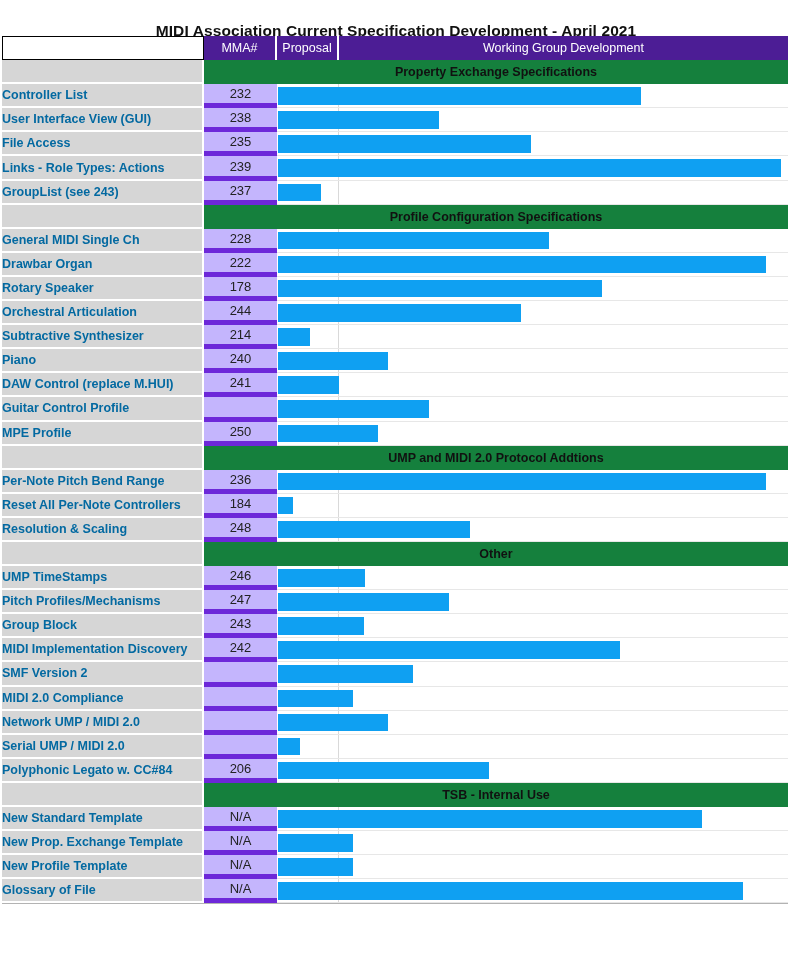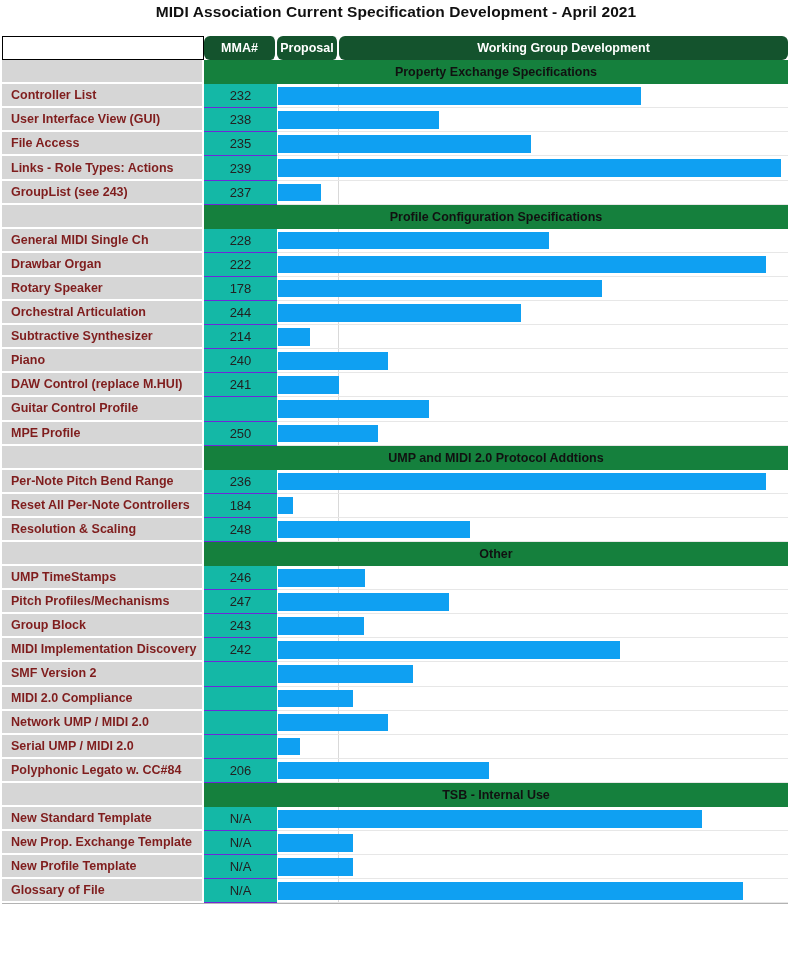--- a/index.html
+++ b/index.html
@@ -4,54 +4,53 @@
 <style>
   * { box-sizing: border-box; margin: 0; padding: 0; }
   html, body { background: #ffffff; }
   body {
     width: 792px; height: 960px; overflow: hidden;
     font-family: "Liberation Sans", sans-serif;
     -webkit-font-smoothing: antialiased;
   }
   .page-title {
     text-align: center; font-weight: bold; font-size: 15.5px; color: #111;
-    padding-top: 3px; height: 36px; letter-spacing: 0.1px;
+    padding-top: 22px; height: 36px; letter-spacing: 0.1px;
   }
   .spec-table { margin-left: 2px; width: 786px; border-bottom: 1.5px solid #b3b3b3; }
   .row { display: grid; height: 24.1px; }
 
   
   .row.hdr { grid-template-columns: 202px 73px 62px 1fr; }
   .h-blank { background: #fff; border: 1px solid #000; }
   .h-black {
-    background: #14532d; color: #fff; font-weight: bold; font-size: 12.5px;
+    background: #4c1d95; color: #fff; font-weight: normal; font-size: 12.5px;
     display: flex; align-items: center; justify-content: center;
     border-right: 2px solid #fff;
-    border-radius: 6px;
   }
   .h-black.last { border-right: none; }
 
   
   .row.section { grid-template-columns: 202px 1fr; }
   .s-left { background: #d6d6d6; border-right: 2px solid #fff; border-bottom: 2px solid #fff; }
   .s-main {
     background: #15803d; display: flex; align-items: center; justify-content: center;
     font-weight: bold; font-size: 12.5px; color: #111;
   }
 
   
   .row.data { grid-template-columns: 202px 73px 1fr; }
   .c-label {
     background: #d6d6d6; border-right: 2px solid #fff; border-bottom: 2px solid #fff;
-    display: flex; align-items: center; padding-left: 9px;
-    font-weight: bold; font-size: 12.5px; color: #7f1d1d;
+    display: flex; align-items: center; 
+    font-weight: bold; font-size: 12.5px; color: #0369a1;
     white-space: nowrap; overflow: hidden;
   }
   .c-mma {
-    background: #14b8a6; border-bottom: 1px solid #6d28d9;
+    background: #c4b5fd; border-bottom: 5px solid #6d28d9;
     display: flex; align-items: center; justify-content: center;
     font-size: 13px; color: #222;
   }
   .c-track { position: relative; background: #fff; border-bottom: 1px solid #e7e7e7; }
   .col-divider {
     position: absolute; left: 61px; top: 0; bottom: 0; width: 1px; background: #d9d9d9;
   }
   .bar {
     position: absolute; left: 1px; top: 3px; height: 17.5px;
     background: #0fa0f2;

